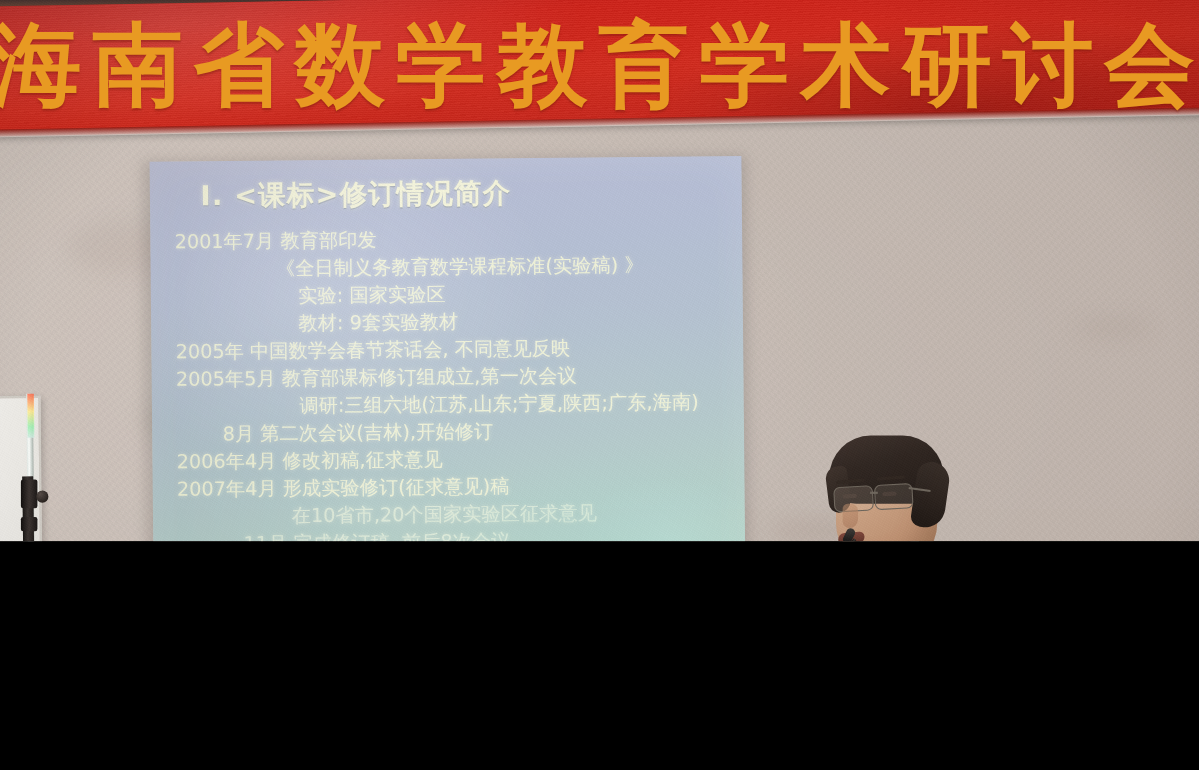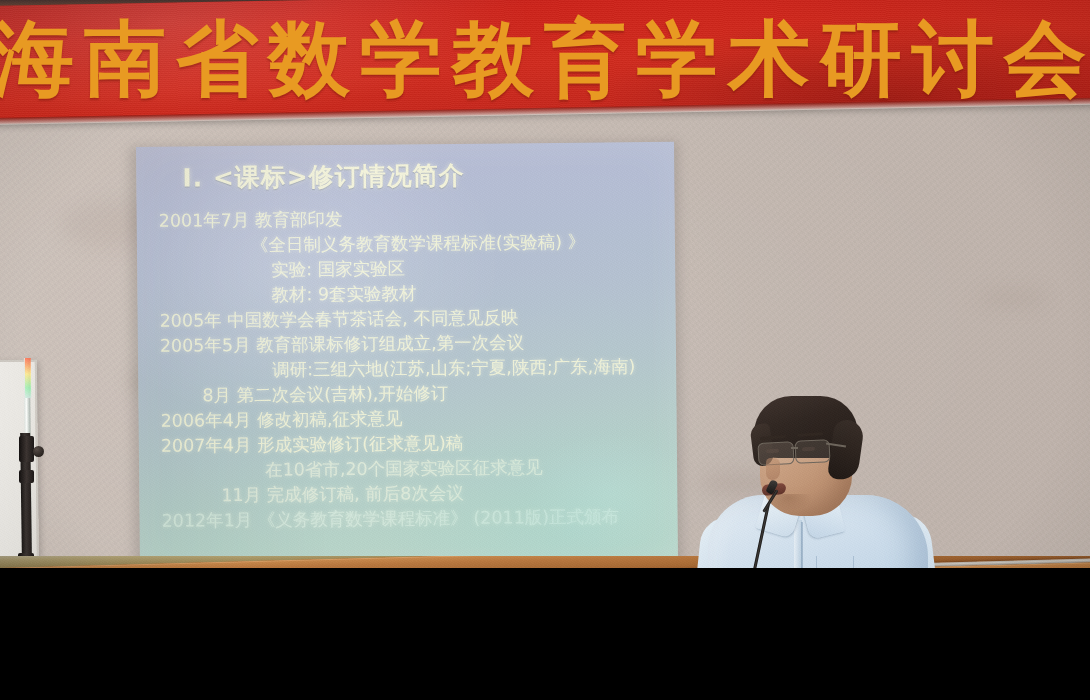--- a/index.html
+++ b/index.html
@@ -1,19 +1,19 @@
 <!DOCTYPE html>
 <html><head>
 <meta charset="utf-8">
 <style>
   html,body{margin:0;padding:0;background:#000;}
   body{font-family:"DejaVu Sans","Liberation Sans",sans-serif;}
 
   #scene{
-    position:relative;width:1090px;height:568px;overflow:hidden;
+    position:relative;width:1090px;height:492px;overflow:hidden;
     background:#c7bcb4;
   }
 
   
   .wall{
     position:absolute;left:0;top:0;width:1090px;height:700px;
     background:
       radial-gradient(ellipse 700px 380px at 300px 330px, rgba(255,255,255,.07), rgba(0,0,0,0) 70%),
       linear-gradient(100deg,#cdc2ba 0%,#c9bdb5 35%,#c4b8b0 65%,#bfb3ab 100%);
   }

